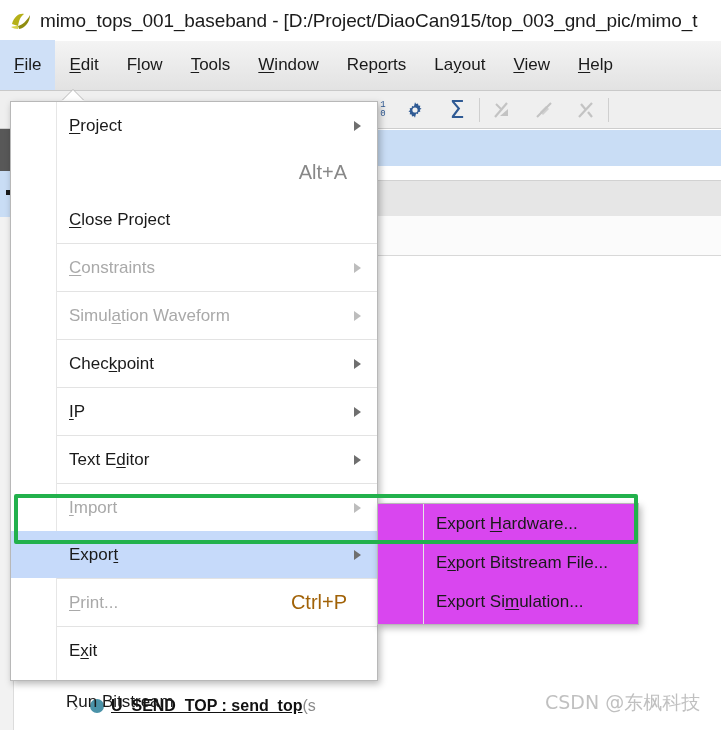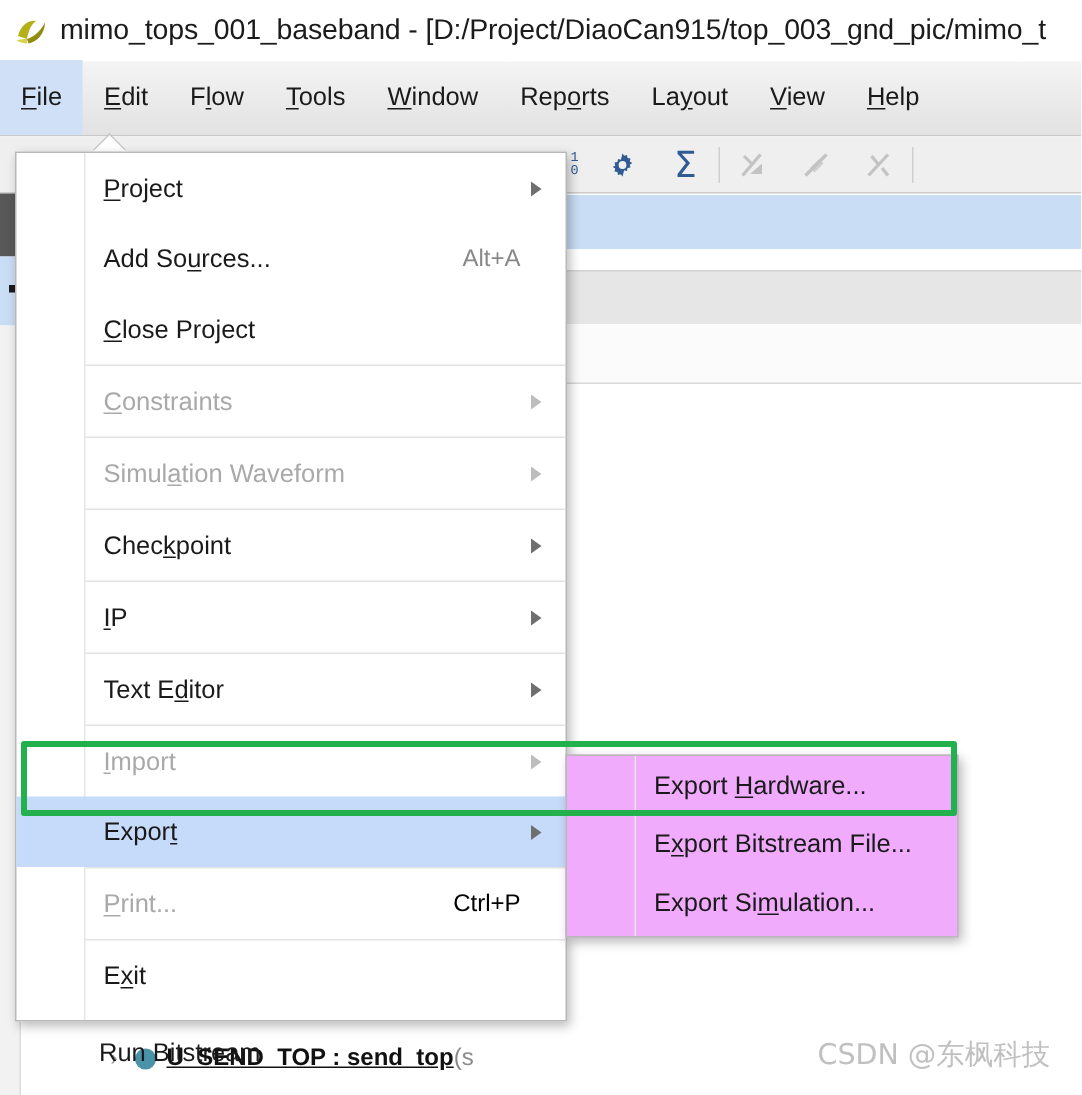--- a/index.html
+++ b/index.html
@@ -242,42 +242,42 @@
     padding-left: 58px; padding-right: 14px;
     font-size: 17px;
     color: #1a1a1a;
     box-sizing: border-box;
     white-space: nowrap;
     z-index: 2;
   }
   .fm-item.disabled { color: #a9a9a9; }
   .fm-item.selected { background: #c6dafa; }
   .fm-item .accel {
-    margin-left: auto; color: #888; font-size: 16px; padding-right: 16px; text-align: right;
-  }
-  .fm-item.disabled .accel { color: #000000; }
+    margin-left: auto; color: #888; font-size: 20px; padding-right: 16px; text-align: right;
+  }
+  .fm-item.disabled .accel { color: #a16207; }
   .fm-arrow {
     position: absolute; right: 16px; top: 50%; transform: translateY(-50%);
     width: 0; height: 0;
     border-top: 5px solid transparent;
     border-bottom: 5px solid transparent;
     border-left: 7px solid #6f6f6f;
   }
   .fm-item.disabled .fm-arrow { border-left-color: #bdbdbd; }
   .fm-sep {
     height: 1px; background: #e3e3e3; margin-left: 46px;
     position: relative; z-index: 2;
   }
 
   
   #export-submenu {
     position: absolute;
     left: 377px; top: 503px;
     width: 262px; height: 122px;
-    background: #f0abfc;
+    background: #d946ef;
     border: 1px solid #b8b8b8;
     box-shadow: 2px 3px 7px rgba(0,0,0,0.28);
     z-index: 60;
     box-sizing: border-box;
   }
   #export-submenu .gutter {
     position: absolute; left: 0; top: 0; width: 46px; height: 100%;
     border-right: 1px solid #e6e6e6;
     box-sizing: border-box;
   }
@@ -544,21 +544,20 @@
 
 <div id="run-sim">Run Bitstream</div>
 
 <div id="file-menu">
   <div class="gutter"></div>
 <div class="fm-item">
       <span><span class="mn">P</span>roject</span>
       <span class="fm-arrow"></span>
     </div>
     <div class="fm-item">
-      <span>Add So<span class="mn">u</span>rces...</span>
       <span class="accel">Alt+A</span>
     </div>
     <div class="fm-item">
       <span><span class="mn">C</span>lose Project</span>
     </div>
     <div class="fm-sep"></div>
     <div class="fm-item disabled">
       <span><span class="mn">C</span>onstraints</span>
       <span class="fm-arrow"></span>
     </div>

